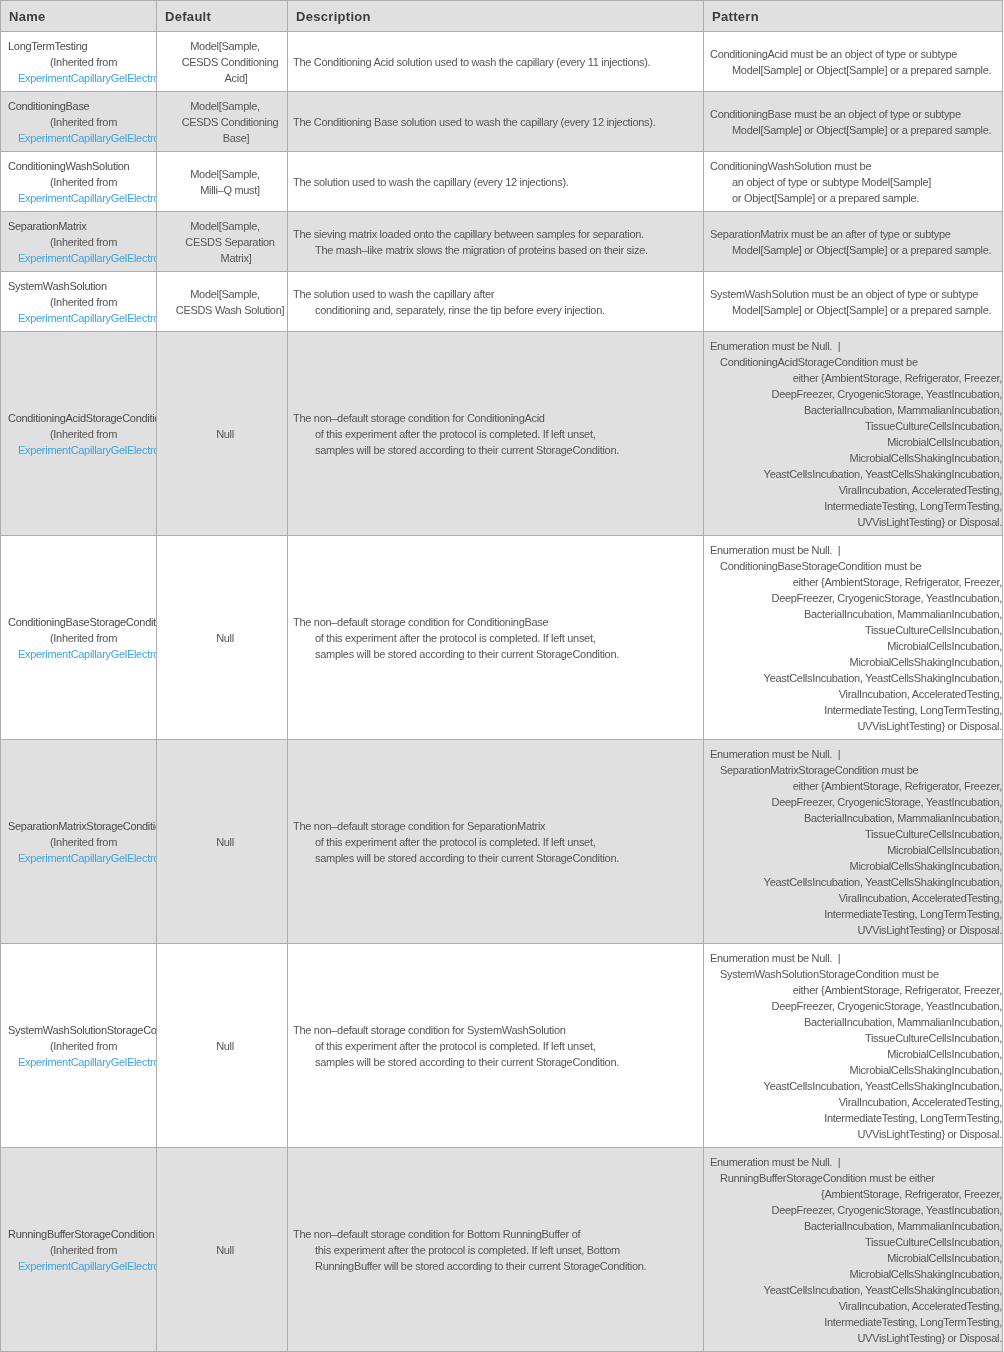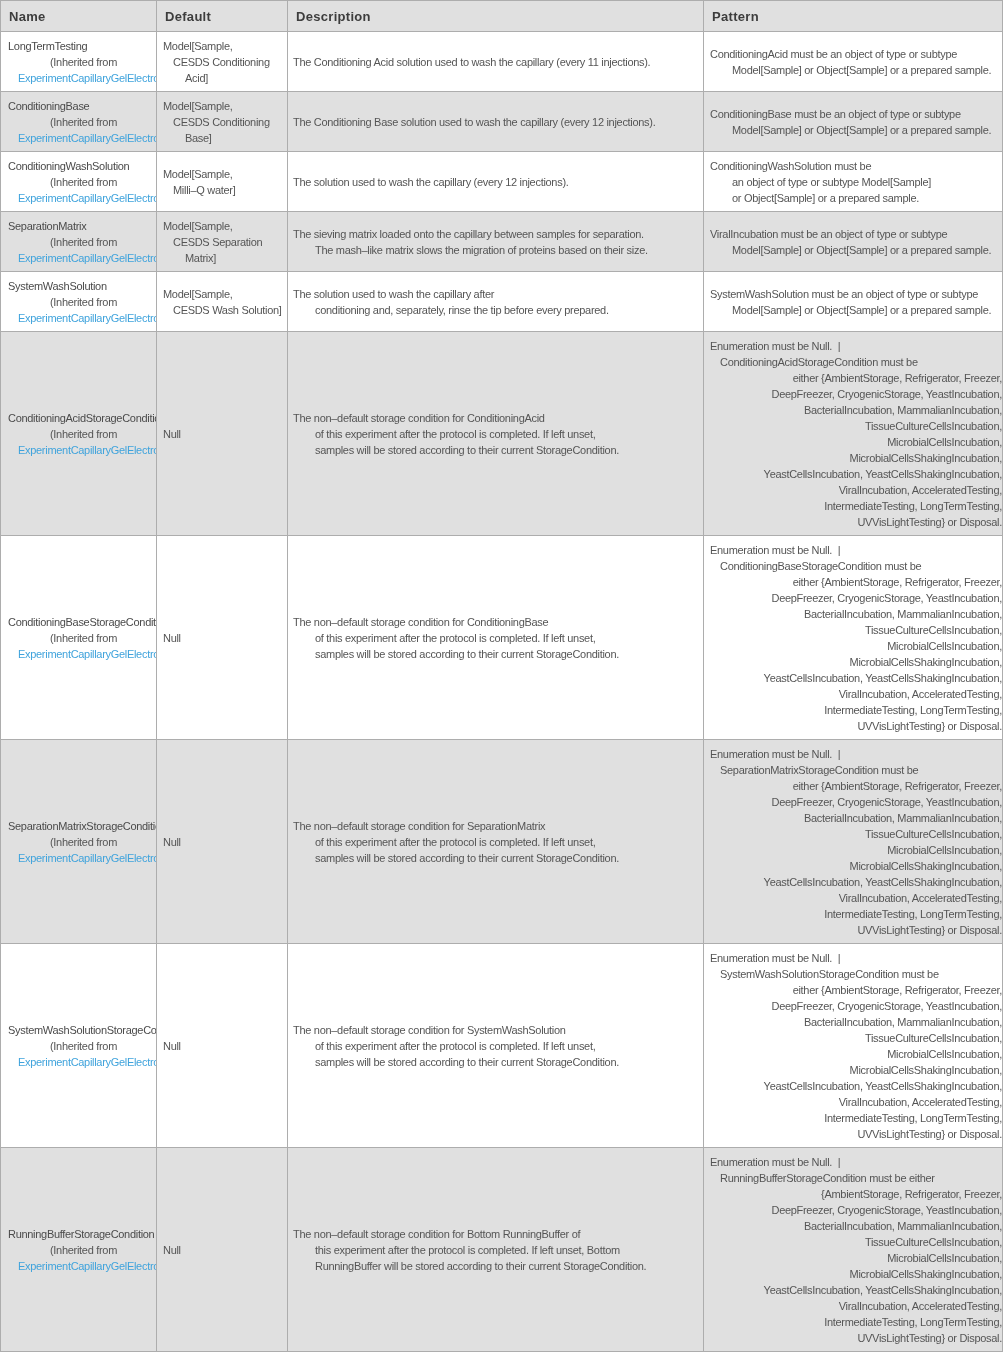--- a/index.html
+++ b/index.html
@@ -36,21 +36,21 @@
     font-weight: bold;
     letter-spacing: 0.3px;
     color: #3d3d3d;
     padding-left: 8px;
   }
   tr.alt td { background: #e0e0e0; }
   tr.short td { height: 59px; }
   tr.tall  td { height: 203px; }
 
   td.cell-name    { padding-left: 7px; }
-  td.cell-default { padding-left: 6px; }
+  td.cell-default { padding-left: 6px; text-align: center; }
   td.cell-desc    { padding-left: 5px; }
   td.cell-pattern { padding-left: 6px; }
 
   .ln {
     white-space: pre;
     font-size: 11px;
     letter-spacing: -0.3px;
     line-height: 16px;
     color: #555555;
     overflow: hidden;
@@ -126,21 +126,21 @@
         </td>
       </tr>
       <tr class="short">
         <td class="cell-name">
           <div class="ln nm i0">ConditioningWashSolution</div>
           <div class="ln inh">(Inherited from</div>
           <div class="ln lnk">ExperimentCapillaryGelElectro</div>
         </td>
         <td class="cell-default">
           <div class="ln i0">Model[Sample,</div>
-          <div class="ln i1">Milli–Q water]</div>
+          <div class="ln i1">Milli–Q must]</div>
         </td>
         <td class="cell-desc">
           <div class="ln i0">The solution used to wash the capillary (every 12 injections).</div>
         </td>
         <td class="cell-pattern">
           <div class="ln i0">ConditioningWashSolution must be</div>
           <div class="ln i2">an object of type or subtype Model[Sample]</div>
           <div class="ln i2">or Object[Sample] or a prepared sample.</div>
         </td>
       </tr>
@@ -153,37 +153,37 @@
         <td class="cell-default">
           <div class="ln i0">Model[Sample,</div>
           <div class="ln i1">CESDS Separation</div>
           <div class="ln i2">Matrix]</div>
         </td>
         <td class="cell-desc">
           <div class="ln i0">The sieving matrix loaded onto the capillary between samples for separation.</div>
           <div class="ln i2">The mash–like matrix slows the migration of proteins based on their size.</div>
         </td>
         <td class="cell-pattern">
-          <div class="ln i0">ViralIncubation must be an object of type or subtype</div>
+          <div class="ln i0">SeparationMatrix must be an after of type or subtype</div>
           <div class="ln i2">Model[Sample] or Object[Sample] or a prepared sample.</div>
         </td>
       </tr>
       <tr class="short">
         <td class="cell-name">
           <div class="ln nm i0">SystemWashSolution</div>
           <div class="ln inh">(Inherited from</div>
           <div class="ln lnk">ExperimentCapillaryGelElectro</div>
         </td>
         <td class="cell-default">
           <div class="ln i0">Model[Sample,</div>
           <div class="ln i1">CESDS Wash Solution]</div>
         </td>
         <td class="cell-desc">
           <div class="ln i0">The solution used to wash the capillary after</div>
-          <div class="ln i2">conditioning and, separately, rinse the tip before every prepared.</div>
+          <div class="ln i2">conditioning and, separately, rinse the tip before every injection.</div>
         </td>
         <td class="cell-pattern">
           <div class="ln i0">SystemWashSolution must be an object of type or subtype</div>
           <div class="ln i2">Model[Sample] or Object[Sample] or a prepared sample.</div>
         </td>
       </tr>
       <tr class="alt tall">
         <td class="cell-name">
           <div class="ln nm i0">ConditioningAcidStorageCondition</div>
           <div class="ln inh">(Inherited from</div>

